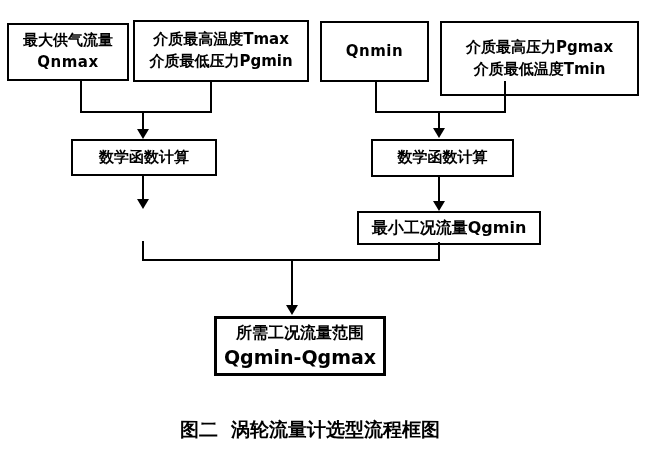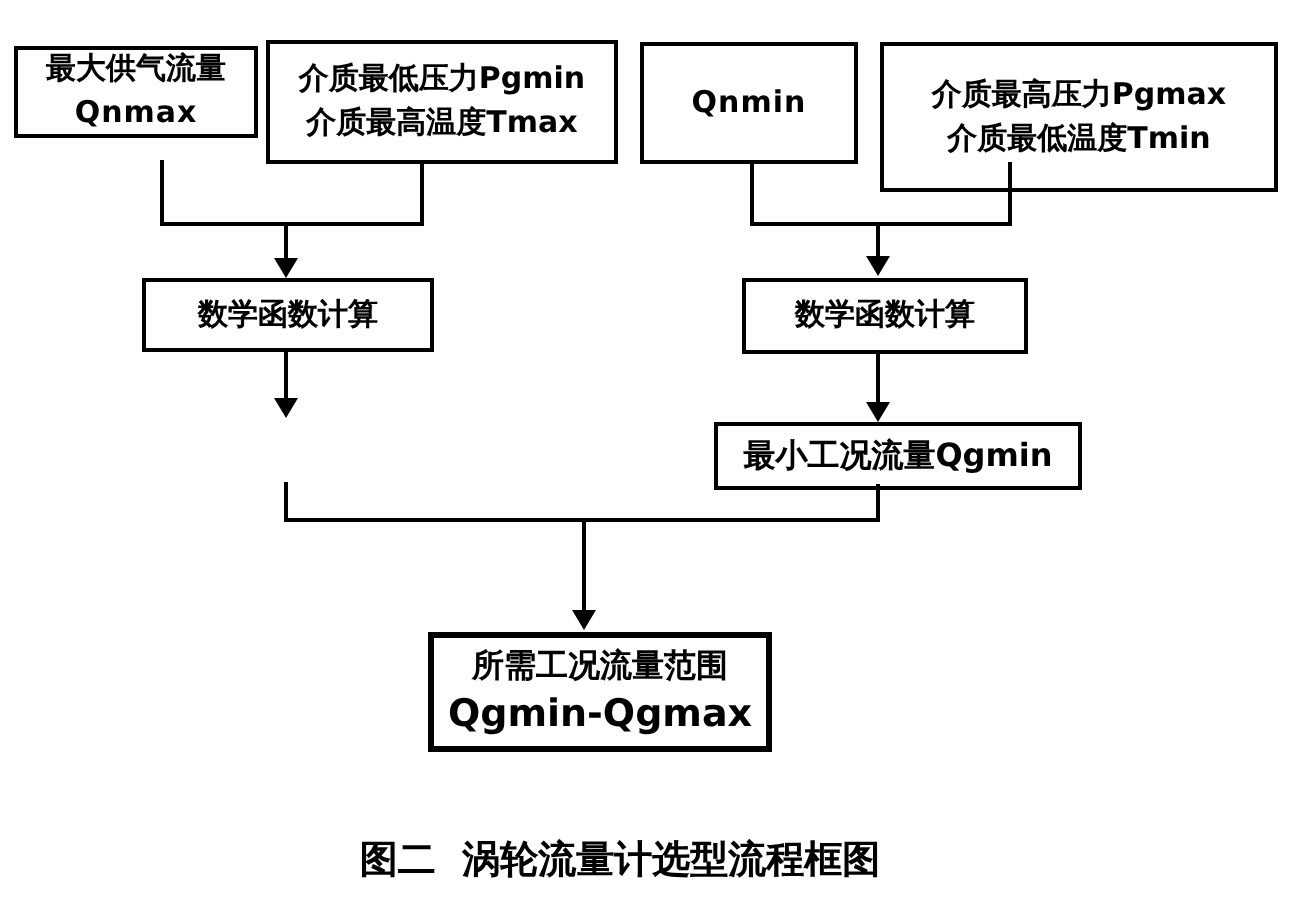--- a/index.html
+++ b/index.html
@@ -50,28 +50,28 @@
     font-size: 19px;
     font-weight: bold;
     white-space: pre;
   }
 </style>
 </head>
 <body>
 
 <div class="canvas">
 
-  <div class="node" style="left:7px; top:23px; width:122px; height:46px;">
+  <div class="node" style="left:7px; top:23px; width:122px; height:58px;">
     <div class="nline fs16">最大供气流量</div>
     <div class="nline latin">Qnmax</div>
   </div>
 
   <div class="node" style="left:133px; top:20px; width:176px; height:62px;">
+    <div class="nline fs16">介质最高温度Tmax</div>
     <div class="nline fs16">介质最低压力Pgmin</div>
-    <div class="nline fs16">介质最高温度Tmax</div>
   </div>
 
   <div class="node" style="left:320px; top:21px; width:109px; height:61px;">
     <div class="nline latin">Qnmin</div>
   </div>
 
   <div class="node" style="left:440px; top:21px; width:199px; height:75px;">
     <div class="nline fs16">介质最高压力Pgmax</div>
     <div class="nline fs16">介质最低温度Tmin</div>
   </div>

